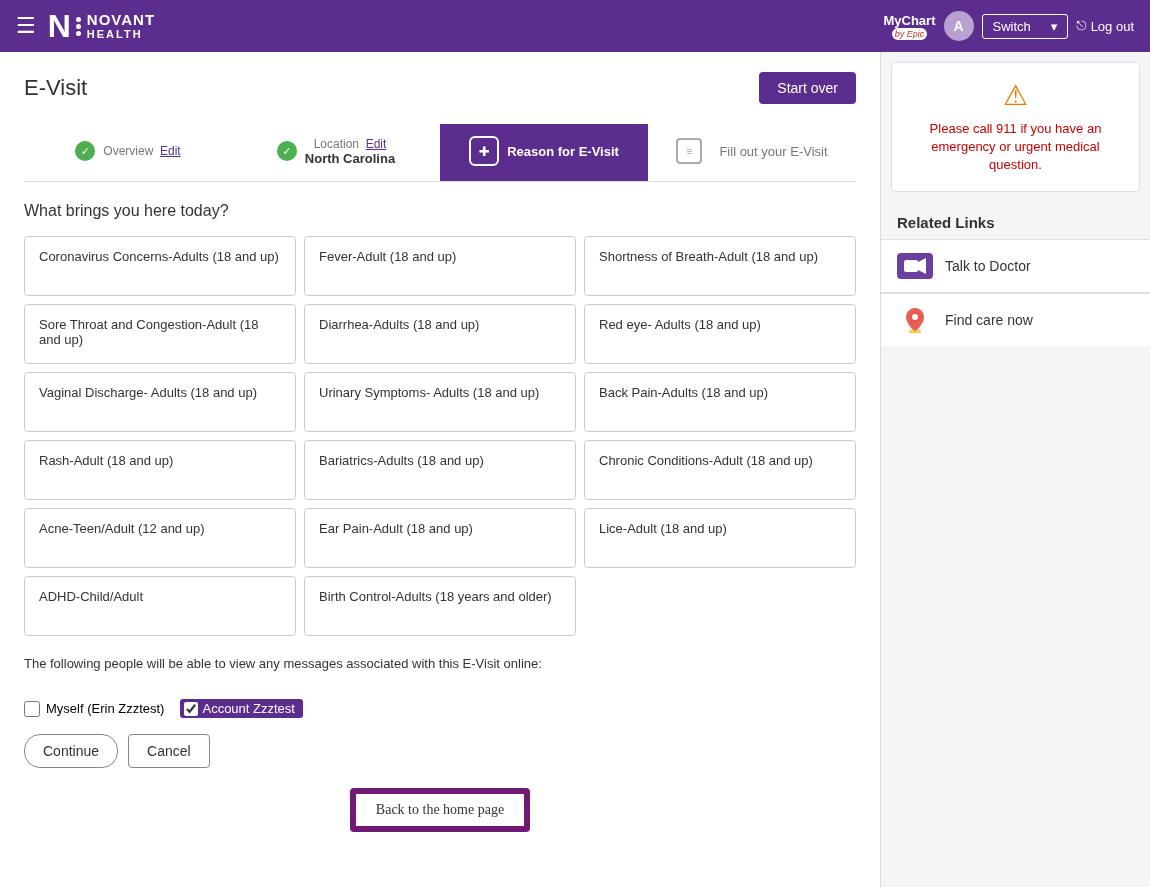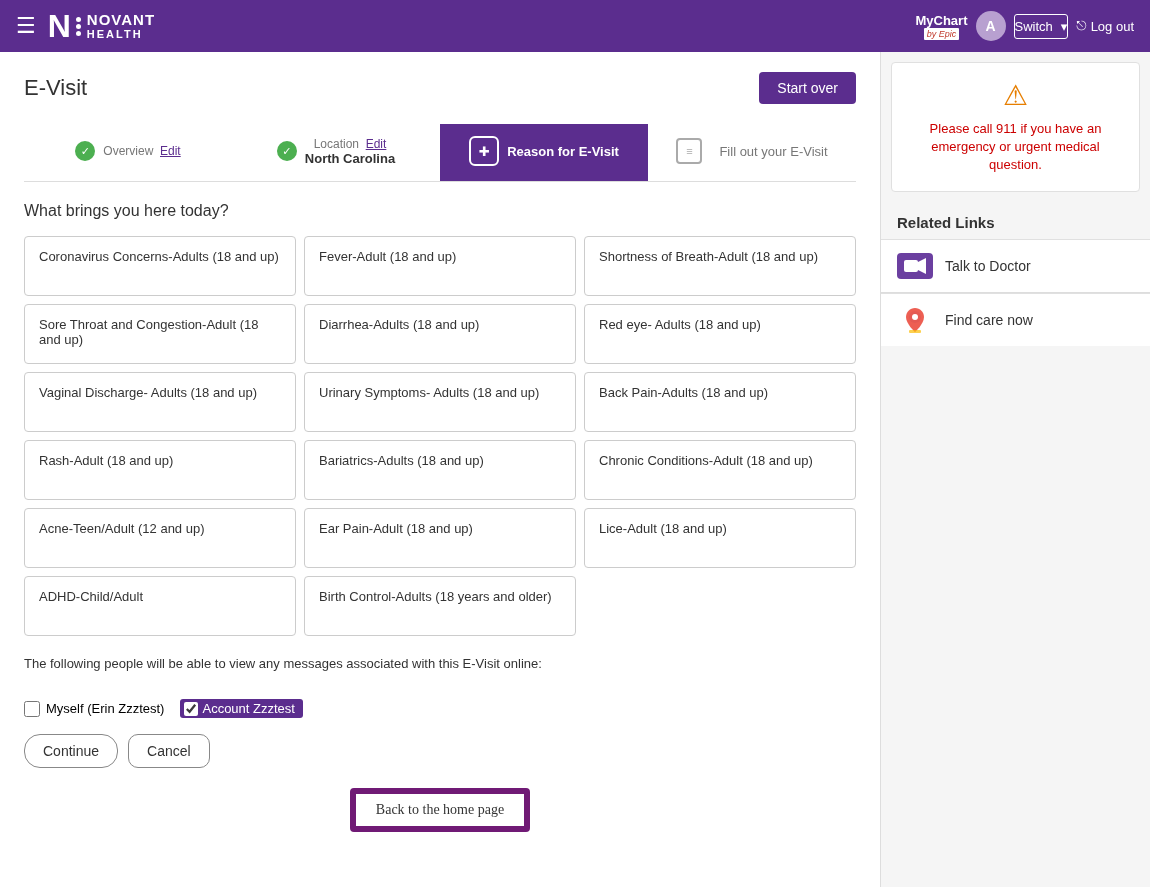--- a/index.html
+++ b/index.html
@@ -17,21 +17,21 @@
     .header-left { display: flex; align-items: center; gap: 12px; }
     .hamburger-icon { color: white; font-size: 22px; cursor: pointer; }
     .logo-area { display: flex; align-items: center; gap: 4px; }
     .logo-dots { display: flex; flex-direction: column; gap: 2px; margin: 0 2px; }
     .logo-dot { width: 5px; height: 5px; background: white; border-radius: 50%; }
     .logo-text { color: white; font-size: 13px; font-weight: bold; line-height: 1.1; }
     .logo-text span { display: block; }
     .header-right { display: flex; align-items: center; gap: 8px; }
     .mychart-logo { display: flex; flex-direction: column; align-items: center; }
     .user-avatar { width: 30px; height: 30px; background: #b8a0d0; border-radius: 50%; display: flex; align-items: center; justify-content: center; color: white; font-weight: bold; font-size: 14px; }
-    .switch-btn { background: transparent; border: 1px solid white; color: white; padding: 4px 0; border-radius: 3px; cursor: pointer; font-size: 13px; display: flex; align-items: center; gap: 8px; }
+    .switch-btn { background: transparent; border: 1px solid white; color: white; padding: 4px 10px; border-radius: 3px; cursor: pointer; font-size: 13px; display: flex; align-items: center; gap: 20px; }
     .logout-btn { background: transparent; border: none; color: white; cursor: pointer; font-size: 13px; display: flex; align-items: center; gap: 4px; }
 
     
     .main-layout { display: flex; min-height: calc(887px - 52px); }
 
     
     .content-area { flex: 1; background: white; padding: 20px 24px; overflow-y: auto; }
 
     
     .page-title-row { display: flex; justify-content: space-between; align-items: center; margin-bottom: 20px; }
@@ -56,21 +56,21 @@
     .bottom-notice { font-size: 13px; color: #333; margin-bottom: 28px; }
     .checkboxes-row { display: flex; align-items: center; gap: 16px; margin-bottom: 16px; }
     .checkbox-label { display: flex; align-items: center; gap: 6px; font-size: 13px; cursor: pointer; }
     .checkbox-label input[type="checkbox"] { width: 16px; height: 16px; }
     .checkbox-filled { background: #5b2d8e; color: white; border-radius: 3px; padding: 2px 8px 2px 4px; display: flex; align-items: center; gap: 4px; font-size: 13px; cursor: pointer; }
     .checkbox-filled input { accent-color: #5b2d8e; }
 
     
     .action-buttons { display: flex; gap: 10px; margin-bottom: 20px; }
     .continue-btn { background: white; border: 1px solid #888; color: #333; padding: 8px 18px; border-radius: 16px; cursor: pointer; font-size: 14px; }
-    .cancel-btn { background: white; border: 1px solid #888; color: #333; padding: 8px 18px; border-radius: 10px; cursor: pointer; font-size: 14px; }
+    .cancel-btn { background: white; border: 1px solid #888; color: #333; padding: 8px 18px; border-radius: 4px; cursor: pointer; font-size: 14px; }
 
     
     .back-home-row { display: flex; justify-content: center; margin-top: 10px; }
     .back-home-btn { background: white; border: 6px solid #701a75; color: #333; padding: 8px 20px; border-radius: 4px; cursor: pointer; font-size: 14px; font-family: Liberation Serif, serif; }
 
     
     .sidebar { width: 270px; background: #f5f5f5; border-left: 1px solid #ddd; }
 
     
     .alert-box { background: white; padding: 16px; margin: 10px; border: 1px solid #e0e0e0; border-radius: 4px; text-align: center; }
@@ -101,21 +101,21 @@
       </div>
       <div class="logo-text">
         <span style="font-size:15px;letter-spacing:1px;">NOVANT</span>
         <span style="font-size:11px;letter-spacing:2px;">HEALTH</span>
       </div>
     </div>
   </div>
   <div class="header-right">
     <div class="mychart-logo">
       <span style="color:white;font-size:13px;font-weight:bold;">MyChart</span>
-      <span style="background:#fff;border-radius:1px;padding:1px 3px;font-size:9px;color:#c0392b;font-style:italic;text-align:center;">by Epic</span>
+      <span style="background:#fff;border-radius:6px;padding:1px 3px;font-size:9px;color:#c0392b;font-style:italic;text-align:center;">by Epic</span>
     </div>
     <div class="user-avatar">A</div>
     <button class="switch-btn">
       <span>Switch</span>
       <span>▾</span>
     </button>
     <button class="logout-btn">
       <span>⎋</span>
       <span>Log out</span>
     </button>

